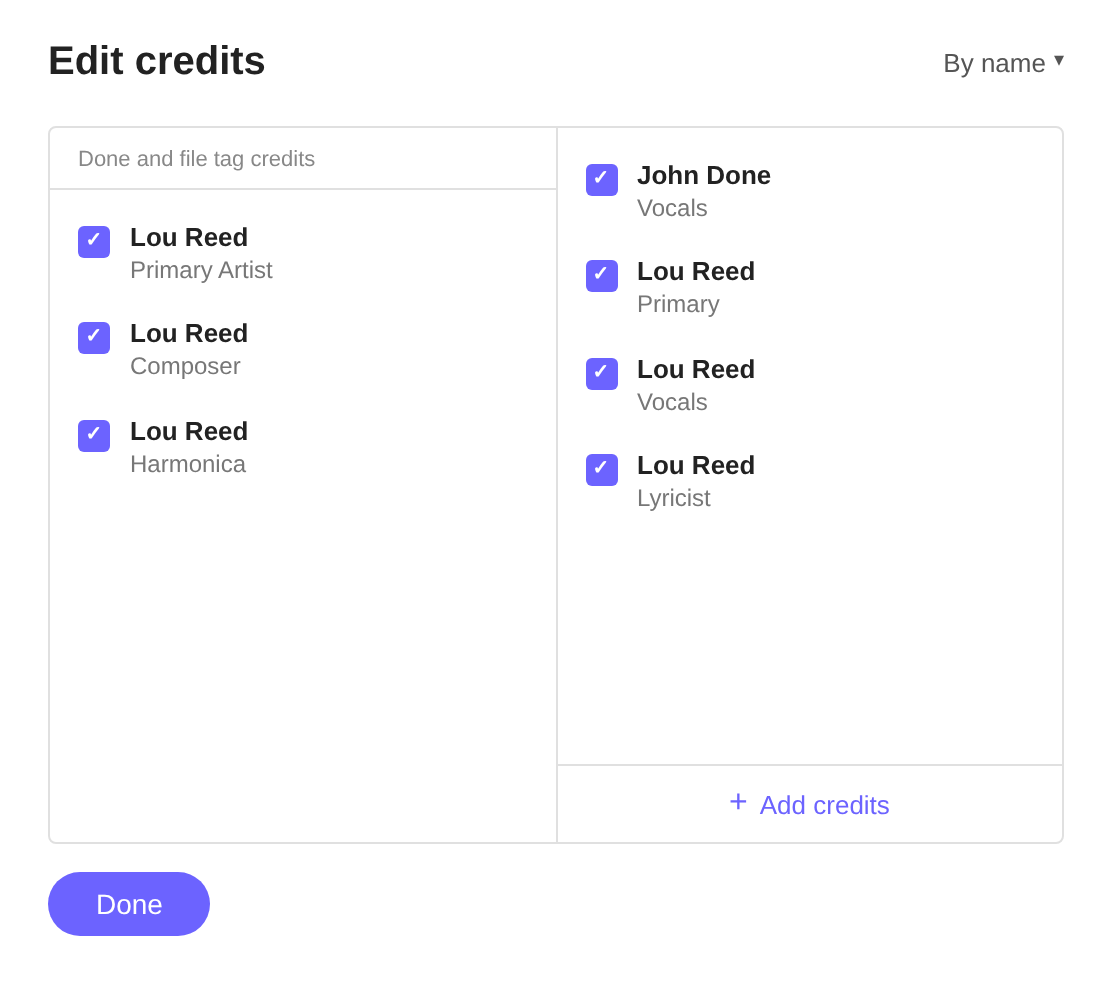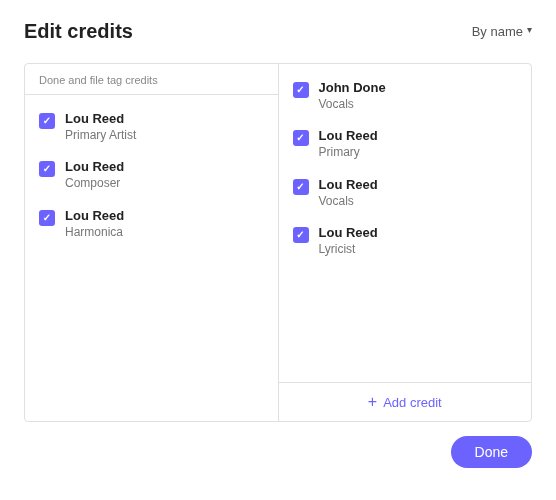--- a/index.html
+++ b/index.html
@@ -122,21 +122,20 @@
       font-size: 13px;
       cursor: pointer;
       justify-content: center;
     }
     .add-credit-bar .plus-icon {
       font-size: 16px;
       font-weight: 300;
     }
     .footer {
       display: flex;
-      justify-content: flex-end;
       margin-top: 14px;
     }
     .done-btn {
       background: #6c63ff;
       color: white;
       border: none;
       border-radius: 20px;
       padding: 8px 24px;
       font-size: 14px;
       font-weight: 500;
@@ -219,21 +218,21 @@
           <div class="checkbox"></div>
           <div class="credit-info">
             <span class="credit-name">Lou Reed</span>
             <span class="credit-role">Lyricist</span>
           </div>
         </div>
 
       </div>
       <div class="add-credit-bar">
         <span class="plus-icon">+</span>
-        <span>Add credit</span>
+        <span>Add credits</span>
       </div>
     </div>
   </div>
 
   <div class="footer">
     <button class="done-btn">Done</button>
   </div>
 </div>
 
 </body></html>

